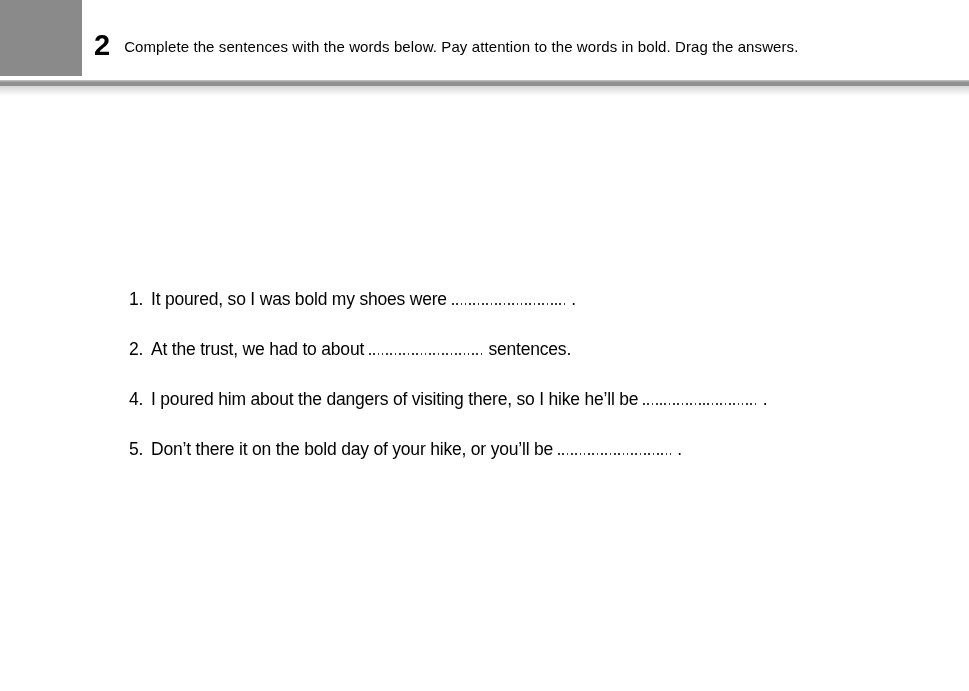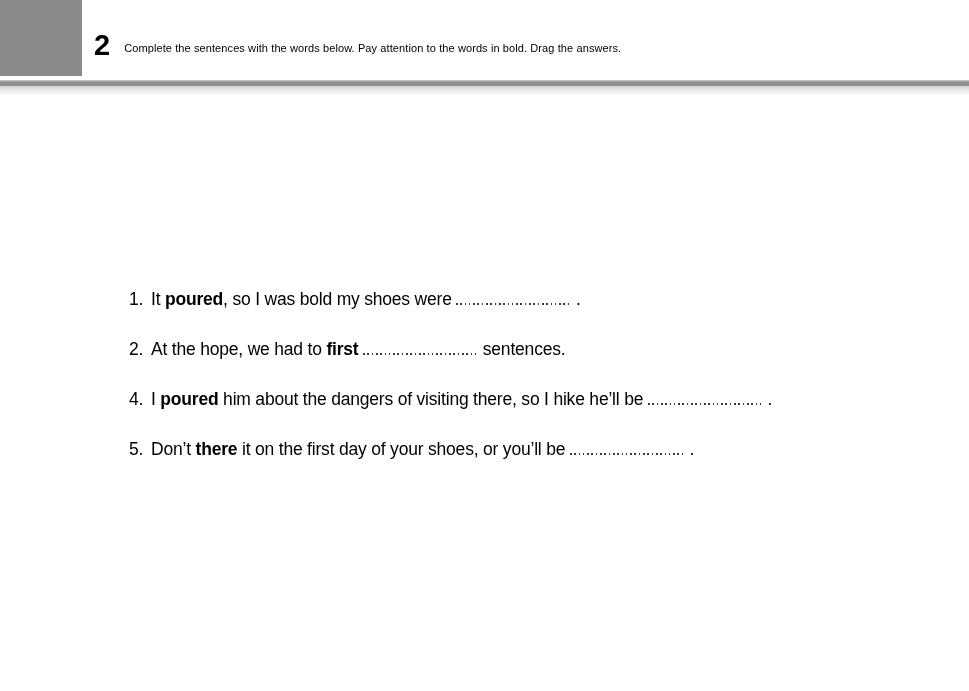--- a/index.html
+++ b/index.html
@@ -39,21 +39,21 @@
   }
   .exercise-number {
     font-size: 29px;
     font-weight: bold;
     line-height: 1;
     position: relative;
     top: 3px;
     letter-spacing: 0;
   }
   .instructions {
-    font-size: 11px;
+    font-size: 15px;
     line-height: 1.2;
     letter-spacing: 0.1px;
   }
 
   
   .rule {
     position: absolute;
     left: 0;
     right: 0;
     top: 80px;
@@ -83,21 +83,21 @@
     height: 50px;
     font-size: 17.5px;
     letter-spacing: -0.2px;
     white-space: nowrap;
   }
   .sentence .num {
     display: inline-block;
     width: 22px;
   }
   .sentence b {
-    font-weight: bold;
+    font-weight: normal;
   }
   .blank {
     display: inline-block;
     width: 115px;
     height: 12px;
     vertical-align: baseline;
     background-image: repeating-linear-gradient(to right, #3a3a3a 0px, #3a3a3a 1.6px, transparent 1.6px, transparent 4.3px);
     background-position: 0 100%;
     background-size: 100% 2px;
     background-repeat: no-repeat;
@@ -118,27 +118,27 @@
 
   <div class="rule"></div>
 
   <div class="sentence-list">
 
     <div class="sentence">
       <span class="num">1.</span><span>It </span><b>poured</b><span>, so I was bold my shoes were </span><span class="blank"></span><span> .</span>
     </div>
 
     <div class="sentence">
-      <span class="num">2.</span><span>At the hope, we had to </span><b>first</b><span> </span><span class="blank"></span><span> sentences.</span>
+      <span class="num">2.</span><span>At the trust, we had to </span><b>about</b><span> </span><span class="blank"></span><span> sentences.</span>
     </div>
 
 
     <div class="sentence">
       <span class="num">4.</span><span>I </span><b>poured</b><span> him about the dangers of visiting there, so I hike he’ll be </span><span class="blank"></span><span> .</span>
     </div>
 
     <div class="sentence">
-      <span class="num">5.</span><span>Don’t </span><b>there</b><span> it on the first day of your shoes, or you’ll be </span><span class="blank"></span><span> .</span>
+      <span class="num">5.</span><span>Don’t </span><b>there</b><span> it on the bold day of your hike, or you’ll be </span><span class="blank"></span><span> .</span>
     </div>
 
   </div>
 
 </div>
 
 </body></html>

